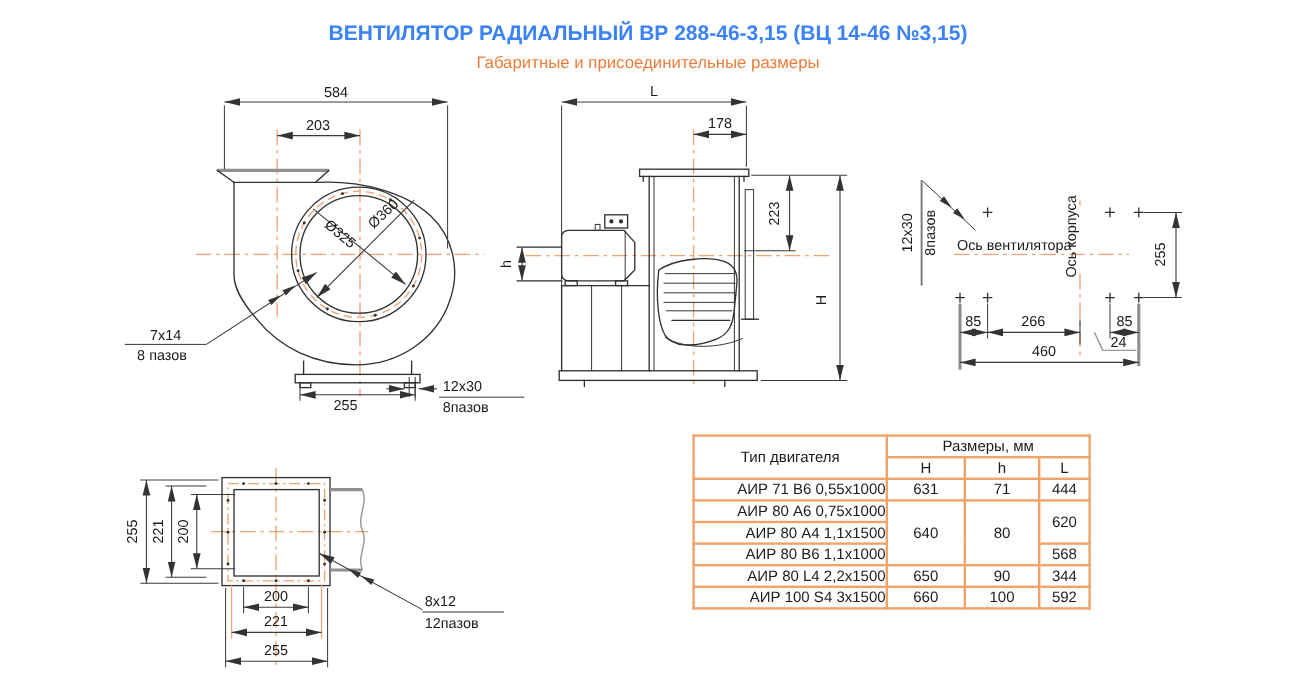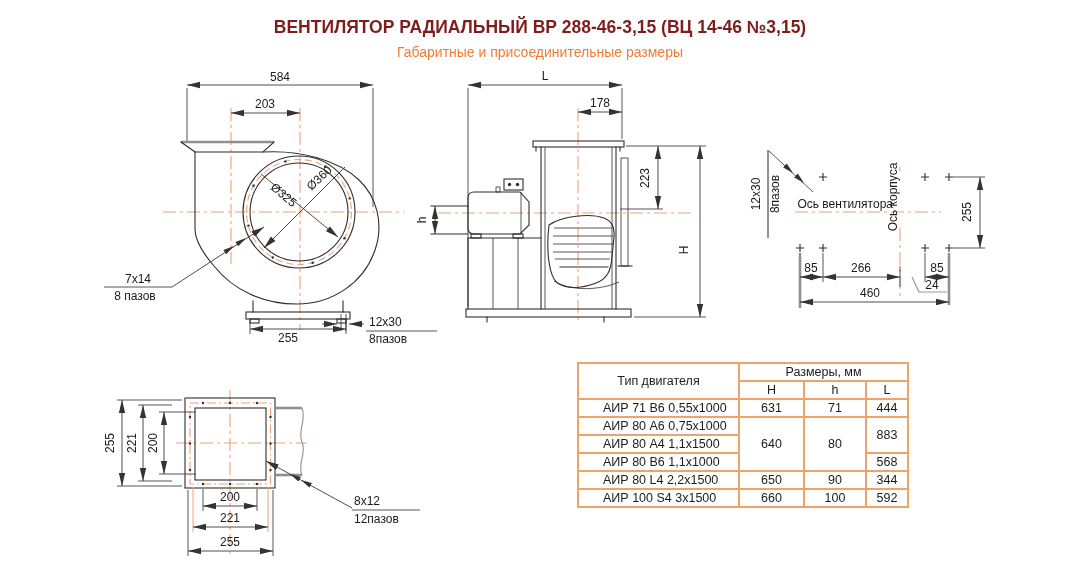--- a/index.html
+++ b/index.html
@@ -1,19 +1,19 @@
 <!DOCTYPE html>
 <html><head>
 <meta charset="utf-8">
 <style>
   html,body{margin:0;padding:0;background:#fff;}
   .page{position:relative;width:1080px;height:565px;background:#fff;overflow:hidden;
         font-family:"Liberation Sans",sans-serif;}
   .title{position:absolute;top:17px;left:0;width:100%;text-align:center;
-         font-size:17.5px;font-weight:bold;color:#7f1d1d;}
+         font-size:17.5px;font-weight:bold;color:#3b82f6;}
   .subtitle{position:absolute;top:44px;left:0;width:100%;text-align:center;
          font-size:14px;color:#ee7c39;}
   .plan-title{position:absolute;left:758px;top:108px;width:290px;text-align:center;
          font-size:14px;line-height:17px;color:#1b1b1b;}
   svg.draw{position:absolute;left:0;top:0;}
   svg text{font-family:"Liberation Sans",sans-serif;font-size:12px;fill:#1b1b1b;}
   .tm{text-anchor:middle}.ts{text-anchor:start}.te{text-anchor:end}
   .ln{stroke:#2f2f2f;stroke-width:1.1;fill:none;stroke-linecap:square}
   .th{stroke:#2f2f2f;stroke-width:.8;fill:none}
   .dim{stroke:#3a3a3a;stroke-width:.9;fill:none}
@@ -23,21 +23,21 @@
   .gthin{stroke:#999;stroke-width:1.2;fill:none}
   .cl{stroke:#f2a273;stroke-width:1.1;fill:none;stroke-dasharray:13 4 3 4}
   .cds{stroke:#f2a273;stroke-width:1.1;fill:none;stroke-dasharray:7 4}
   .cdsq{stroke:#f2a273;stroke-width:1.1;fill:none;stroke-dasharray:9 3 2 3}
   .oext{stroke:#f2a273;stroke-width:1;fill:none}
   .dot{fill:#2f2f2f}
   .tri{fill:#333}
   .dim-table{position:absolute;left:577px;top:362px;border-collapse:collapse;
          font-size:12.5px;color:#1c1c1c;table-layout:fixed;}
   .dim-table td{border:2px solid #f0a368;text-align:center;padding:0;height:16px;background:#fff;}
-  .dim-table td.nm{text-align:left;padding-left:24px;margin-left:36px;}
+  .dim-table td.nm{text-align:right;padding-left:24px;margin-left:36px;}
 </style>
 </head>
 <body>
 
 <div class="page">
 
   <div class="title">ВЕНТИЛЯТОР РАДИАЛЬНЫЙ ВР 288-46-3,15 (ВЦ 14-46 №3,15)</div>
   <div class="subtitle">Габаритные и присоединительные размеры</div>
 
 
@@ -315,21 +315,21 @@
       <tr>
         <td class="nm">АИР 71 В6 0,55х1000</td>
         <td>631</td>
         <td>71</td>
         <td>444</td>
       </tr>
       <tr>
         <td class="nm">АИР 80 А6 0,75х1000</td>
         <td rowspan="3">640</td>
         <td rowspan="3">80</td>
-        <td rowspan="2">883</td>
+        <td rowspan="2">620</td>
       </tr>
       <tr>
         <td class="nm">АИР 80 А4 1,1х1500</td>
       </tr>
       <tr>
         <td class="nm">АИР 80 В6 1,1х1000</td>
         <td>568</td>
       </tr>
       <tr>
         <td class="nm">АИР 80 L4 2,2х1500</td>

